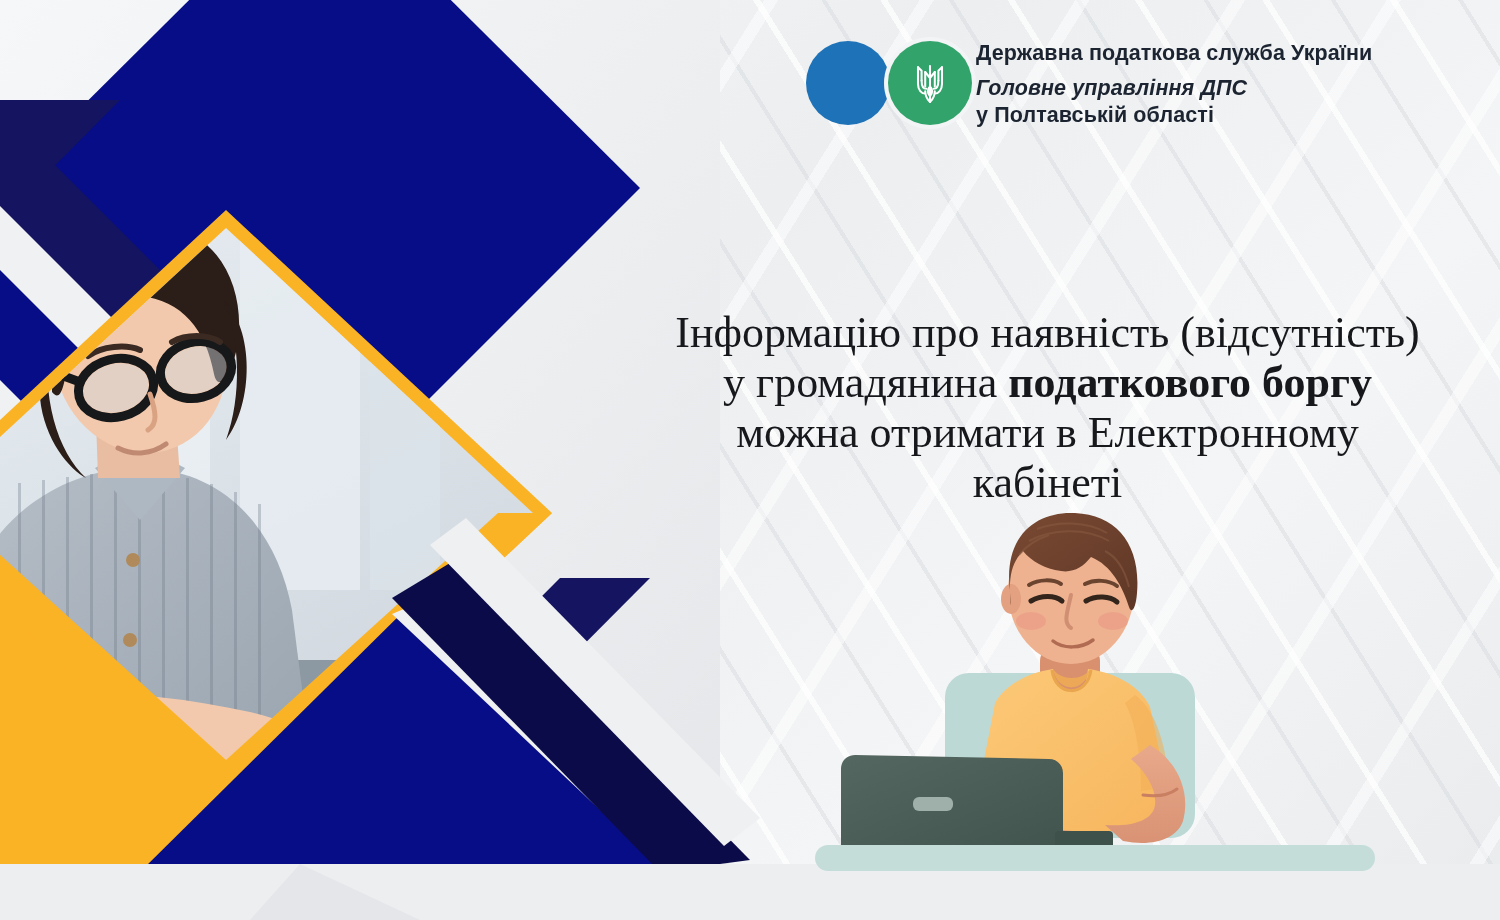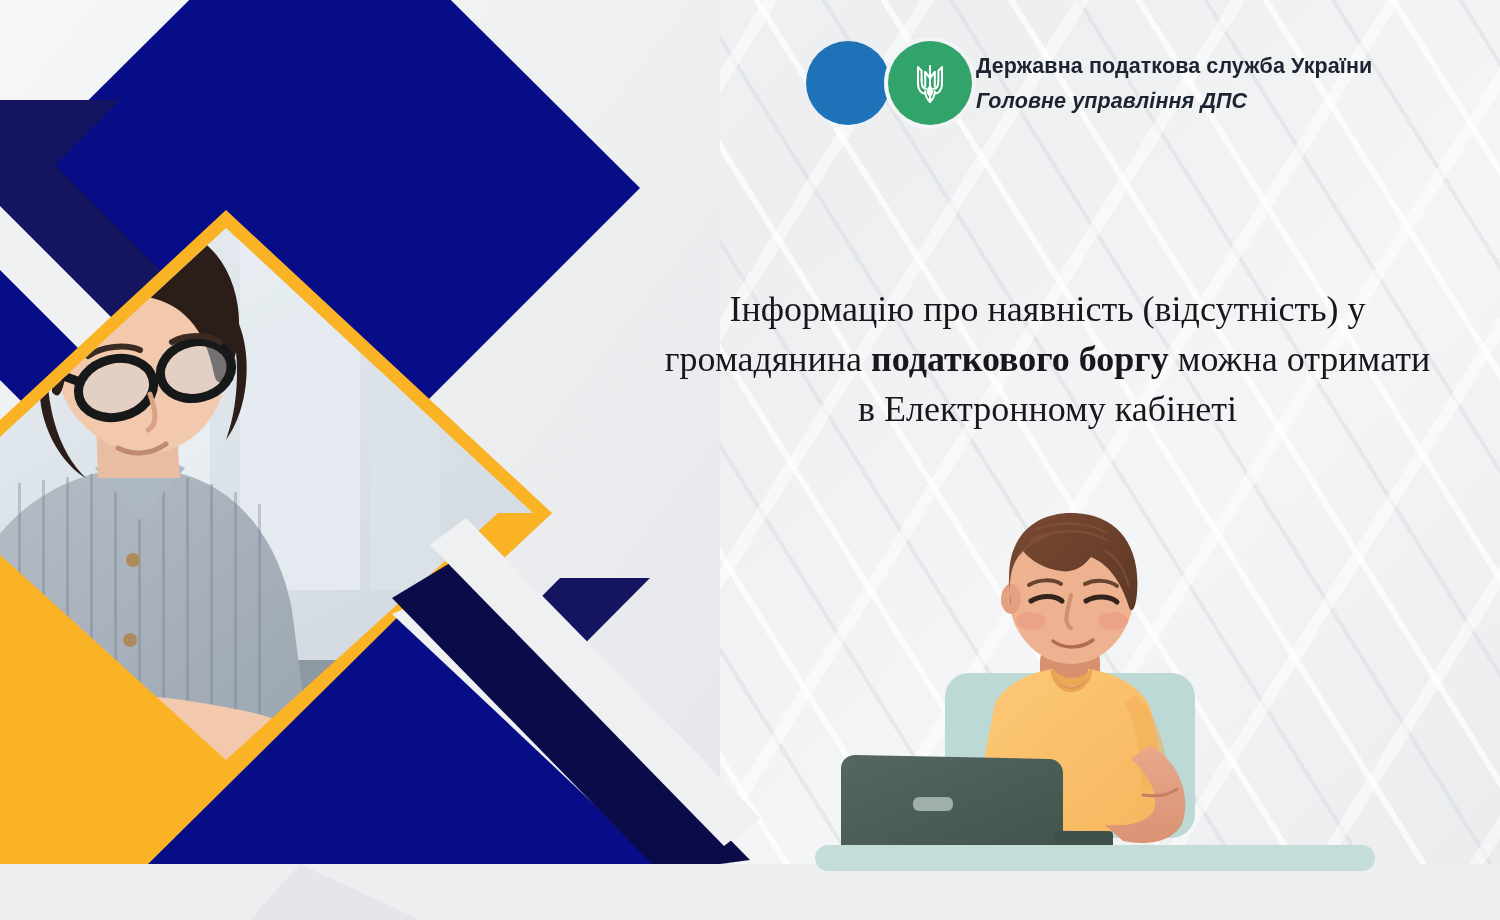--- a/index.html
+++ b/index.html
@@ -63,24 +63,24 @@
   .tryzub{position:absolute;left:100px;top:23px;width:48px;height:48px;}
   .logo-text{
     font-weight:bold;color:#1b2430;letter-spacing:.1px;
   }
   .logo-l1{font-size:21.5px;line-height:30px;margin-bottom:7px;}
   .logo-l2{font-size:21.5px;line-height:27px;font-style:italic;}
   .logo-l3{font-size:21.5px;line-height:27px;}
 
   
   .headline{
-    position:absolute;left:660px;top:284px;width:775px;
+    position:absolute;left:660px;top:308px;width:775px;
     text-align:center;
     font-family:"Liberation Serif", serif;
-    font-size:36px;line-height:50px;color:#16181c;
+    font-size:44px;line-height:50px;color:#16181c;
   }
   .headline b{font-weight:bold;}
 
   
   .illus{position:absolute;left:805px;top:495px;width:580px;height:400px;}
 </style>
 </head>
 <body>
 
 <div class="stage">
@@ -268,20 +268,21 @@
           <path d="M24 20 L32 30 L40 20"></path>
           <path d="M18 34 C18 44 22 48 26 48"></path>
           <path d="M46 34 C46 44 42 48 38 48"></path>
           <path d="M32 44 C28 48 27 54 32 60 C37 54 36 48 32 44 Z"></path>
         </g>
       </svg>
     </div>
     <div class="logo-text">
       <div class="logo-l1">Державна податкова служба України</div>
       <div class="logo-l2">Головне управління ДПС</div>
+      <div class="logo-l3">у Полтавській області</div>
     </div>
   </div>
 
   <div class="headline">
     <span>Інформацію про наявність (відсутність) у громадянина </span><b>податкового боргу</b><span> можна отримати в Електронному кабінеті</span>
   </div>
 
   <div class="illus">
     <svg width="580" height="400" viewBox="0 0 580 400" xmlns="http://www.w3.org/2000/svg">
       <defs>

